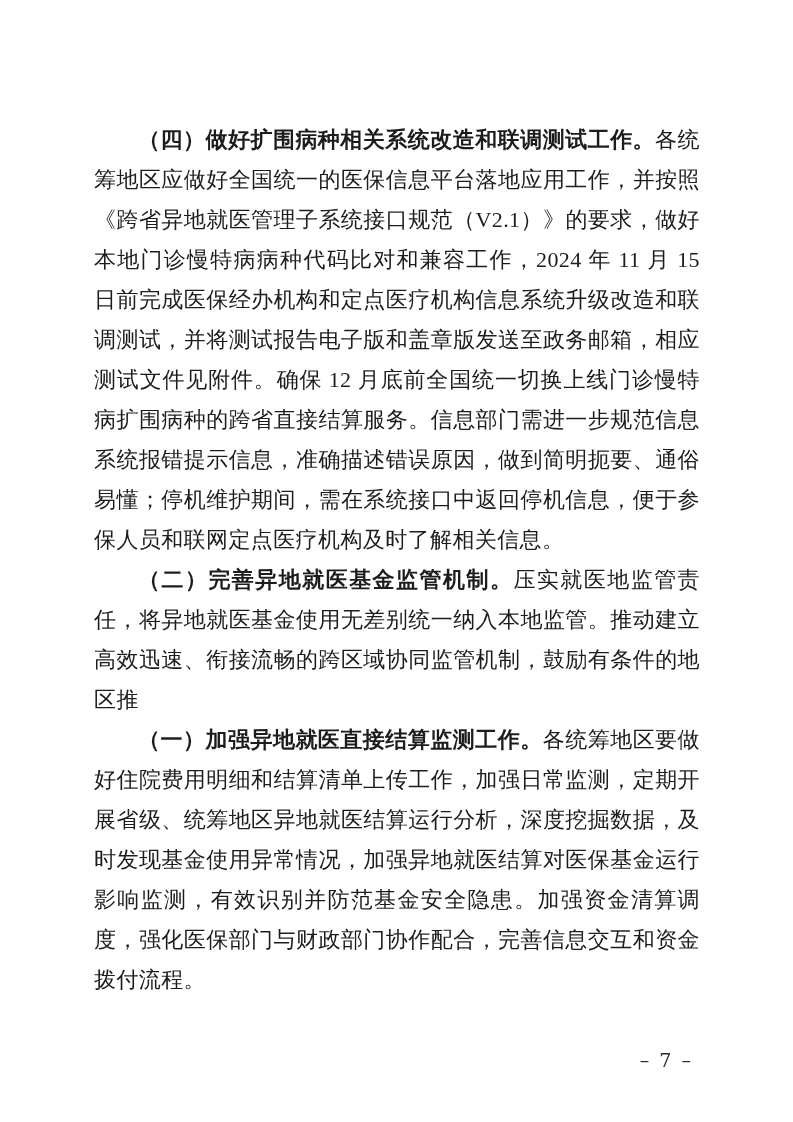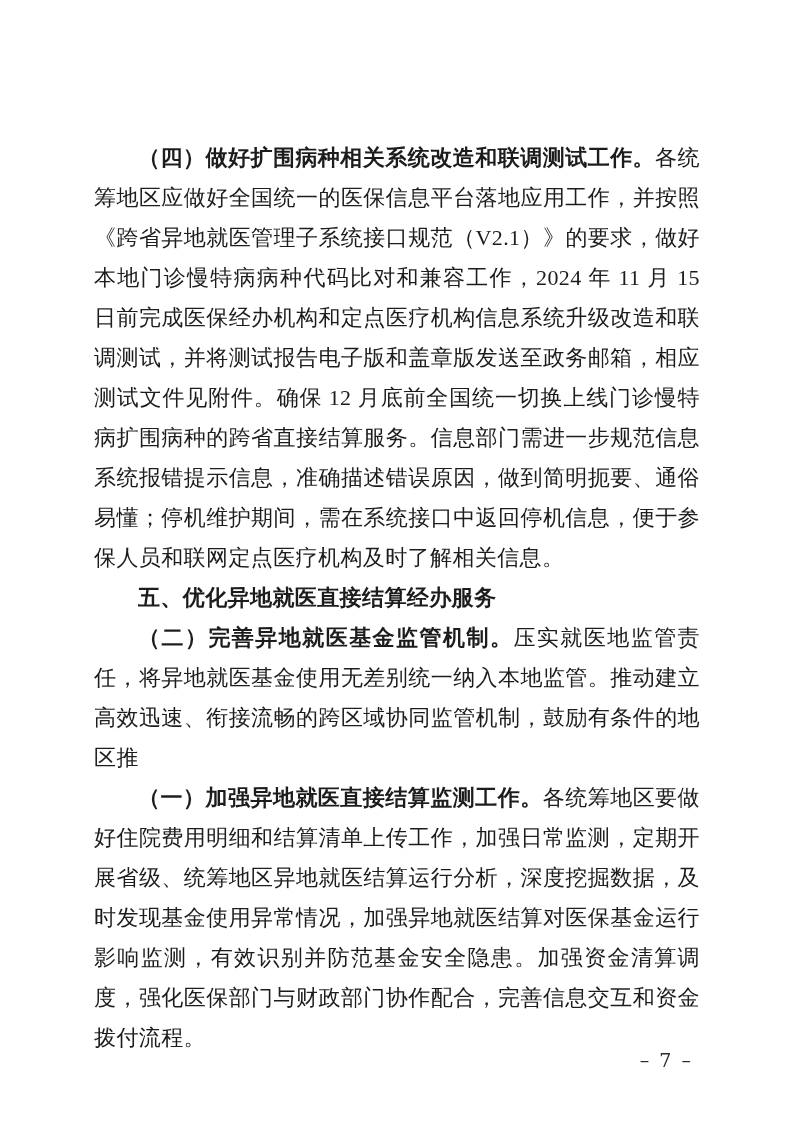--- a/index.html
+++ b/index.html
@@ -12,21 +12,21 @@
     width: 793px;
     height: 1122px;
     background: #ffffff;
     overflow: hidden;
     color: #1c1c1c;
     font-family: "Liberation Serif", serif;
   }
   .content {
     position: absolute;
     left: 94px;
-    top: 138px;
+    top: 120px;
     width: 606px;
   }
   .para {
     margin: 0;
     font-size: 22px;
     line-height: 40px;
     text-align: justify;
     text-justify: inter-character;
     text-indent: 2em;
     letter-spacing: 0.4px;
@@ -57,21 +57,20 @@
   }
 </style>
 </head>
 <body>
 
 <div class="page">
   <div class="content">
 
     <p class="para"><span class="lead">（四）做好扩围病种相关系统改造和联调测试工作。</span><span>各统筹地区应做好全国统一的医保信息平台落地应用工作，并按照《跨省异地就医管理子系统接口规范（V2.1）》的要求，做好本地门诊慢特病病种代码比对和兼容工作，2024 年 11 月 15 日前完成医保经办机构和定点医疗机构信息系统升级改造和联调测试，并将测试报告电子版和盖章版发送至政务邮箱，相应测试文件见附件。确保 12 月底前全国统一切换上线门诊慢特病扩围病种的跨省直接结算服务。信息部门需进一步规范信息系统报错提示信息，准确描述错误原因，做到简明扼要、通俗易懂；停机维护期间，需在系统接口中返回停机信息，便于参保人员和联网定点医疗机构及时了解相关信息。</span></p>
 
-    <h2 class="heading">五、优化异地就医直接结算经办服务</h2>
 
     <p class="para"><span class="lead">（二）完善异地就医基金监管机制。</span><span>压实就医地监管责任，将异地就医基金使用无差别统一纳入本地监管。推动建立高效迅速、衔接流畅的跨区域协同监管机制，鼓励有条件的地区推</span></p>
 
     <p class="para"><span class="lead">（一）加强异地就医直接结算监测工作。</span><span>各统筹地区要做好住院费用明细和结算清单上传工作，加强日常监测，定期开展省级、统筹地区异地就医结算运行分析，深度挖掘数据，及时发现基金使用异常情况，加强异地就医结算对医保基金运行影响监测，有效识别并防范基金安全隐患。加强资金清算调度，强化医保部门与财政部门协作配合，完善信息交互和资金拨付流程。</span></p>
 
   </div>
 
   <div class="page-number">– 7 –</div>
 </div>
 

